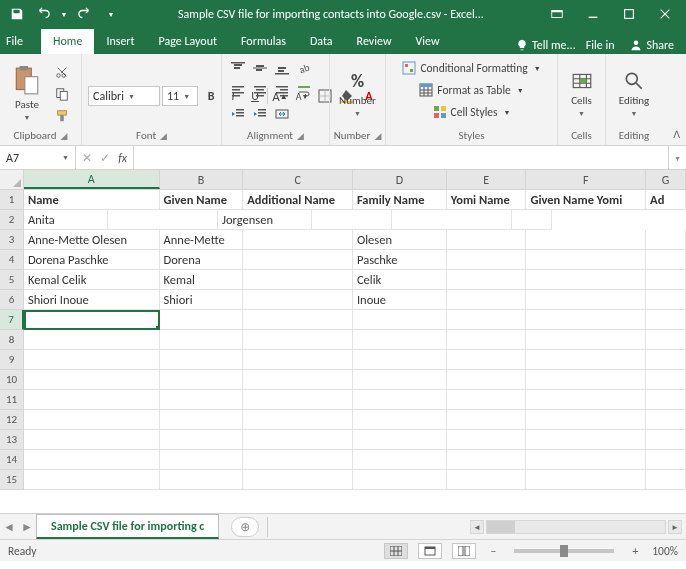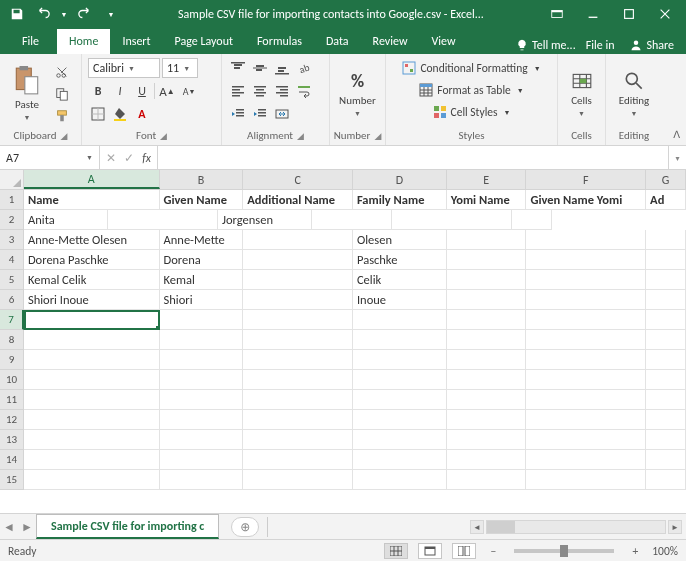--- a/index.html
+++ b/index.html
@@ -10,21 +10,21 @@
   .titlebar .qat { display: flex; align-items: center; gap: 4px; padding-left: 2px; }
   .titlebar .qat .iconbtn { width: 22px; height: 22px; display:flex; align-items:center; justify-content:center; color:#fff; }
   .titlebar .docname { flex: 1; text-align: center; font-size: 12px; white-space: nowrap; overflow: hidden; text-overflow: ellipsis; padding: 0 6px; }
   .titlebar .wincontrols { display: flex; align-items: center; gap: 2px; }
   .titlebar .wincontrols .iconbtn { width: 34px; height: 22px; display:flex; align-items:center; justify-content:center; }
   .titlebar svg { width:14px; height:14px; }
 
   
   .tabsrow { height: 26px; background: #217346; display:flex; align-items:flex-end; color:#fff; }
   .tabsrow .tab { padding: 5px 12px 6px 12px; font-size: 12px; cursor:default; }
-  .tabsrow .tab.file { padding-left:22px; padding-right:18px; }
+  .tabsrow .tab.file { padding-left:6px; padding-right:18px; }
   .tabsrow .tab.active { background:#fff; color:#217346; }
   .tabsrow .spacer { flex:1; }
   .tabsrow .right { display:flex; align-items:center; gap:4px; padding-right:6px; }
   .tabsrow .right .signin { font-size:12px; padding:0 6px; }
   .tabsrow .right .share { font-size:12px; padding:2px 6px; display:flex; align-items:center; gap:4px; }
   .tabsrow .light svg { width:12px; height:12px; }
 
   
   .ribbon { height: 92px; background:#f3f3f3; border-bottom:1px solid #d4d4d4; display:flex; position:relative; }
   .group { border-right:1px solid #e0e0e0; display:flex; flex-direction:column; }
@@ -39,21 +39,21 @@
   .combo { height:20px; border:1px solid #c6c6c6; background:#fff; display:flex; align-items:center; padding:0 4px; font-size:12px; color:#333; }
   .combo .dd { margin-left:4px; font-size:7px; color:#666; }
   .ribbon .collapse { position:absolute; right:6px; bottom:4px; font-size:10px; color:#666; }
 
   
   .stylelink { display:flex; align-items:center; gap:4px; font-size:11.5px; color:#444; height:20px; padding:0 4px; }
   .stylelink svg { width:14px; height:14px; }
 
   
   .fxbar { height:24px; border-bottom:1px solid #d4d4d4; display:flex; align-items:stretch; background:#fff; }
-  .namebox { width:100px; border-right:1px solid #d4d4d4; display:flex; align-items:center; padding:0 6px; font-size:12px; justify-content:space-between; }
+  .namebox { width:76px; border-right:1px solid #d4d4d4; display:flex; align-items:center; padding:0 6px; font-size:12px; justify-content:space-between; }
   .namebox .dd { font-size:7px; color:#666; }
   .fxbtns { display:flex; align-items:center; border-right:1px solid #d4d4d4; padding:0 6px; gap:8px; color:#aaa; }
   .fxinput { flex:1; padding:0 6px; display:flex; align-items:center; font-size:12px; }
   .fxexpand { width:18px; border-left:1px solid #d4d4d4; display:flex; align-items:center; justify-content:center; color:#888; font-size:8px; }
 
   
   .gridwrap { position:relative; height: 343px; display:flex; flex-direction:column; }
   .colheaders { display:flex; height:20px; background:#f0f0f0; border-bottom:1px solid #d4d4d4; }
   .selectall { width:24px; border-right:1px solid #d4d4d4; background:#f0f0f0; position:relative; }
   .selectall:after { content:""; position:absolute; right:2px; bottom:2px; width:0; height:0; border-left:8px solid transparent; border-bottom:8px solid #b8b8b8; }
@@ -202,21 +202,21 @@
           </div>
       </div>
     </div>
     <div class="label">
         <span>Clipboard</span>
         <span class="dialog">◢</span>
       </div>
   </div>
 
   <div class="group" style="width:140px;">
-    <div class="body" style="flex-direction:column;align-items:flex-start;gap:3px;">
+    <div class="body" style="align-items:flex-start;gap:3px;margin-top:28px;">
       <div class="row">
         <div class="combo" style="width:72px;">
             <span>Calibri</span>
             <span class="dd">▼</span>
           </div>
         <div class="combo" style="width:36px;">
             <span>11</span>
             <span class="dd">▼</span>
           </div>
       </div>

